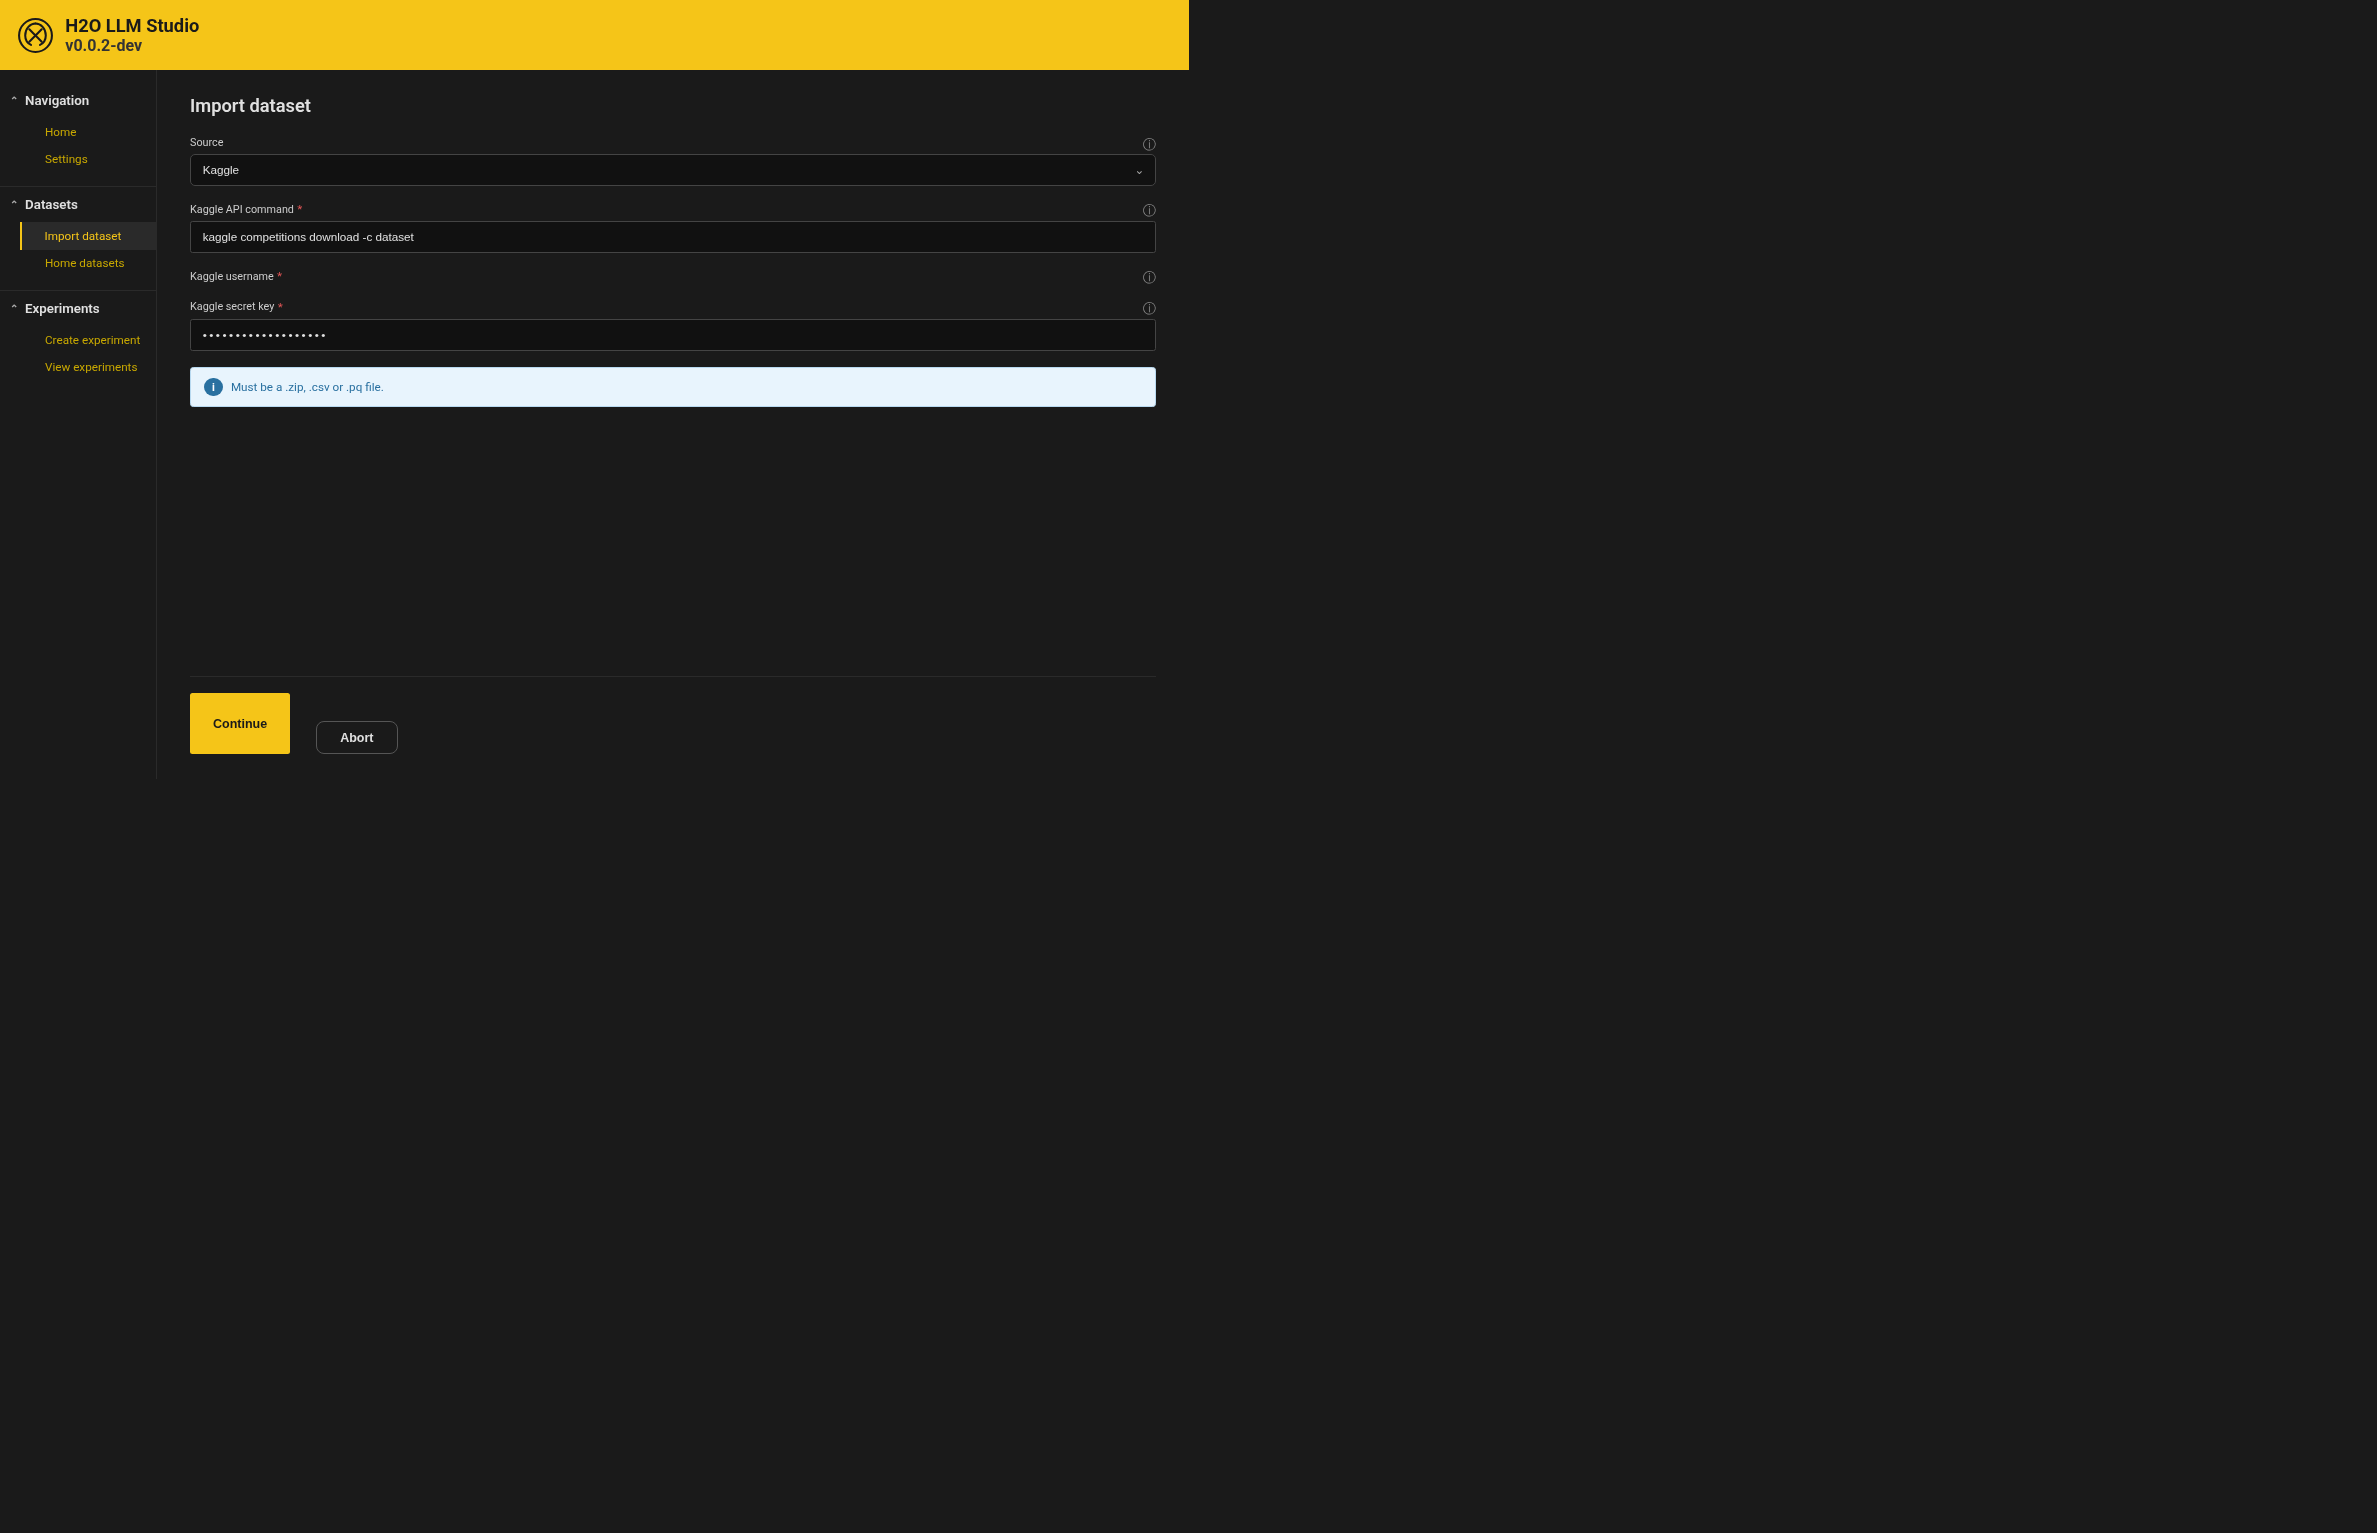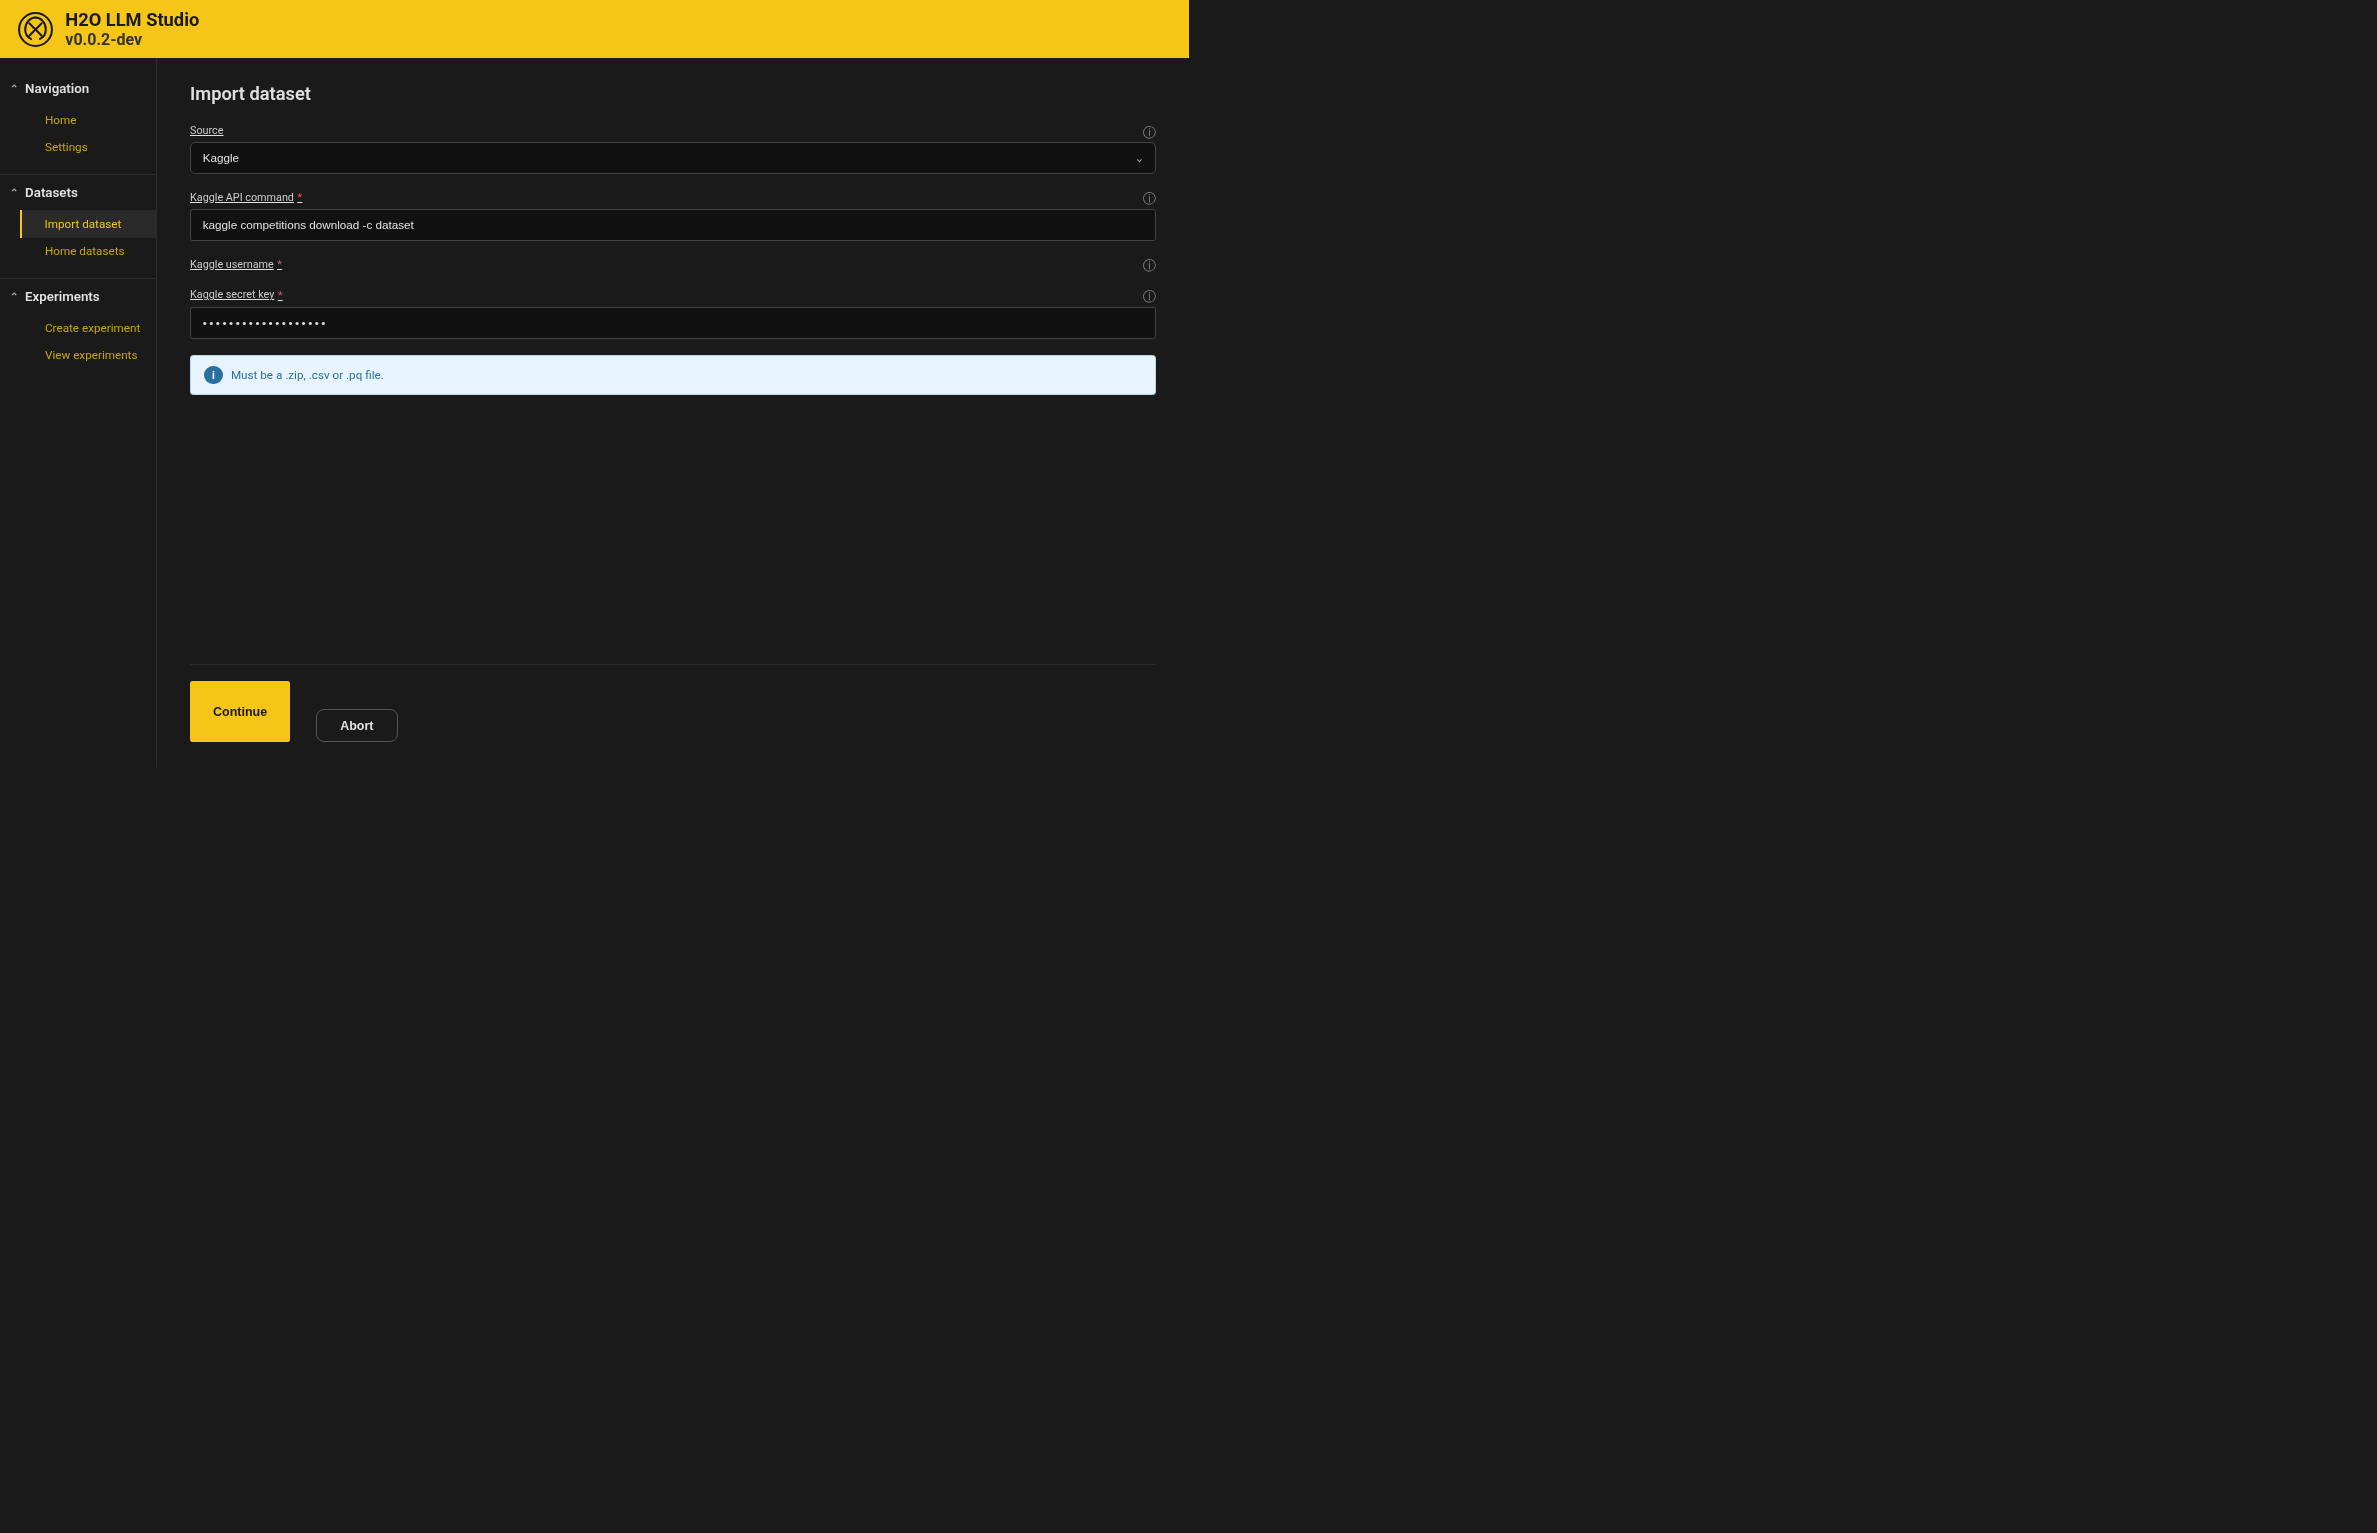--- a/index.html
+++ b/index.html
@@ -16,21 +16,21 @@
       min-height: 767px;
       overflow-x: hidden;
     }
 
     
     .header {
       background-color: #f5c518;
       display: flex;
       align-items: center;
       padding: 0 16.6px;
-      height: 58px;
+      height: 70px;
       width: 100%;
     }
 
     .header-logo {
       width: 37px;
       height: 37px;
       margin-right: 11.7px;
     }
 
     .header-title-group {
@@ -126,21 +126,20 @@
     }
 
     
     .form-section {
       flex: 1;
     }
 
     .form-field {
       margin-bottom: 16.6px;
       position: relative;
-      text-decoration: underline;
     }
 
     .field-label {
       font-size: 10.8px;
       color: #ccc;
       margin-bottom: 5px;
       display: flex;
       align-items: center;
       gap: 3.3px;
     }

